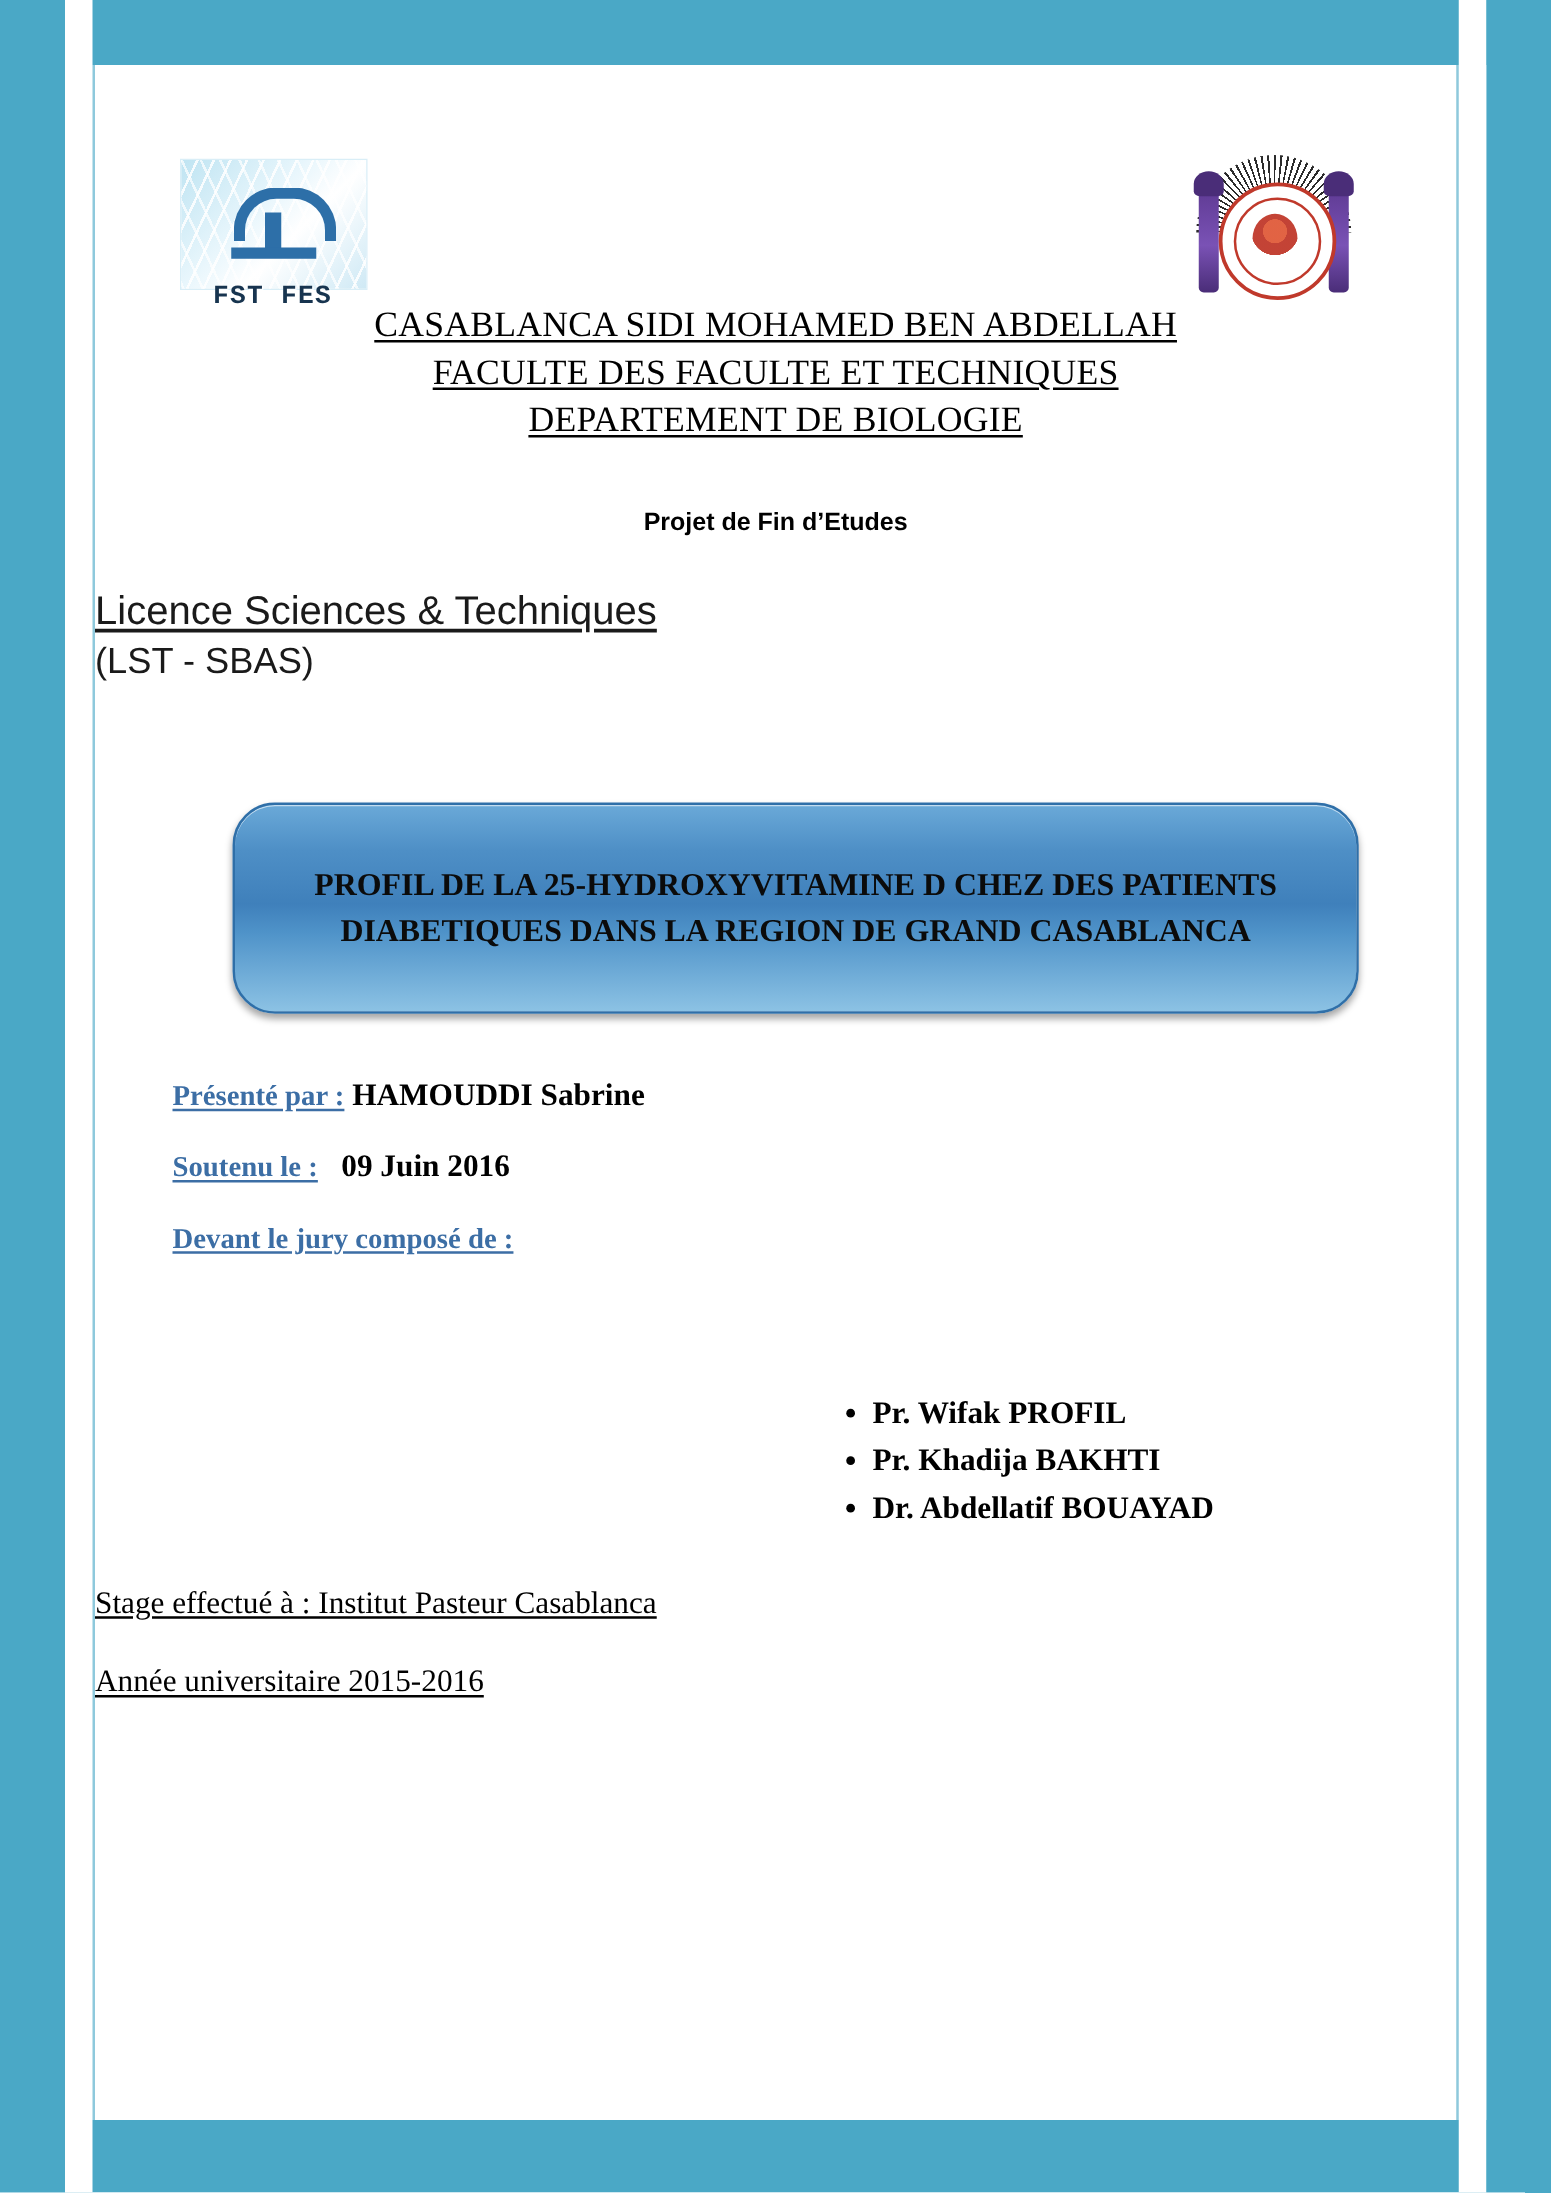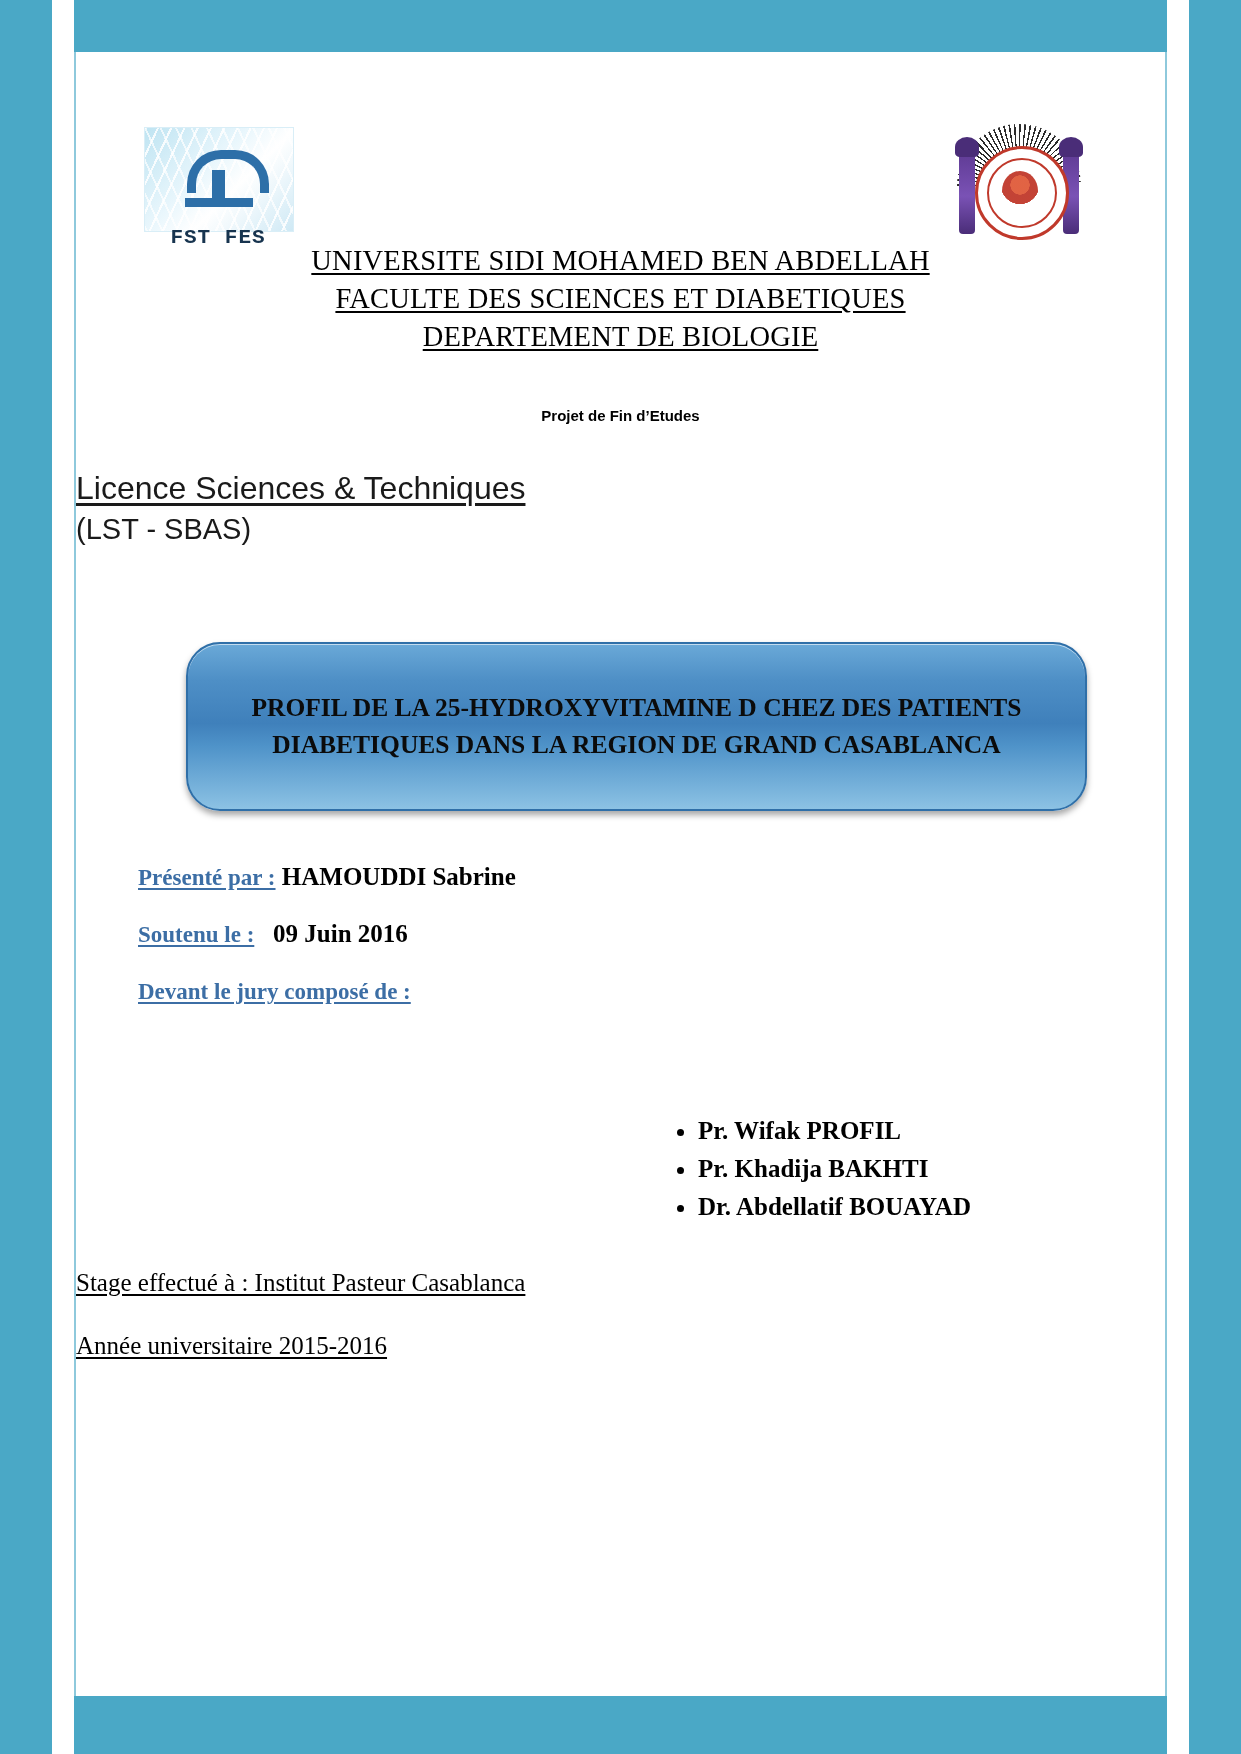--- a/index.html
+++ b/index.html
@@ -214,21 +214,21 @@
   .univ-head div {
     text-decoration: underline;
     text-underline-offset: 3px;
   }
 
   .pfe {
     position: absolute;
     left: 0; right: 0;
     top: 355px;
     text-align: center;
-    font-size: 15px;
+    font-size: 20px;
     font-weight: bold;
     font-family: "Liberation Sans", sans-serif;
   }
 
   .degree {
     position: absolute;
     left: 0; right: 0;
     top: 415px;
     font-family: "Liberation Sans", sans-serif;
     color: #1a1a1a;
@@ -366,22 +366,22 @@
     </div>
 
     <div class="logo-univ">
       <div class="rays"></div>
       <div class="torch-l"></div>
       <div class="torch-r"></div>
       <div class="disc"></div>
     </div>
 
     <div class="univ-head">
-      <div>UNIVERSITE SIDI MOHAMED BEN ABDELLAH</div>
-      <div>FACULTE  DES  SCIENCES  ET  DIABETIQUES</div>
+      <div>CASABLANCA SIDI MOHAMED BEN ABDELLAH</div>
+      <div>FACULTE  DES  FACULTE  ET  TECHNIQUES</div>
       <div>DEPARTEMENT DE BIOLOGIE</div>
     </div>
 
     <div class="pfe">Projet de Fin d’Etudes</div>
 
     <div class="degree">
       <div class="l1">Licence Sciences &amp; Techniques</div>
       <div class="l3">(LST - SBAS)</div>
     </div>
 

